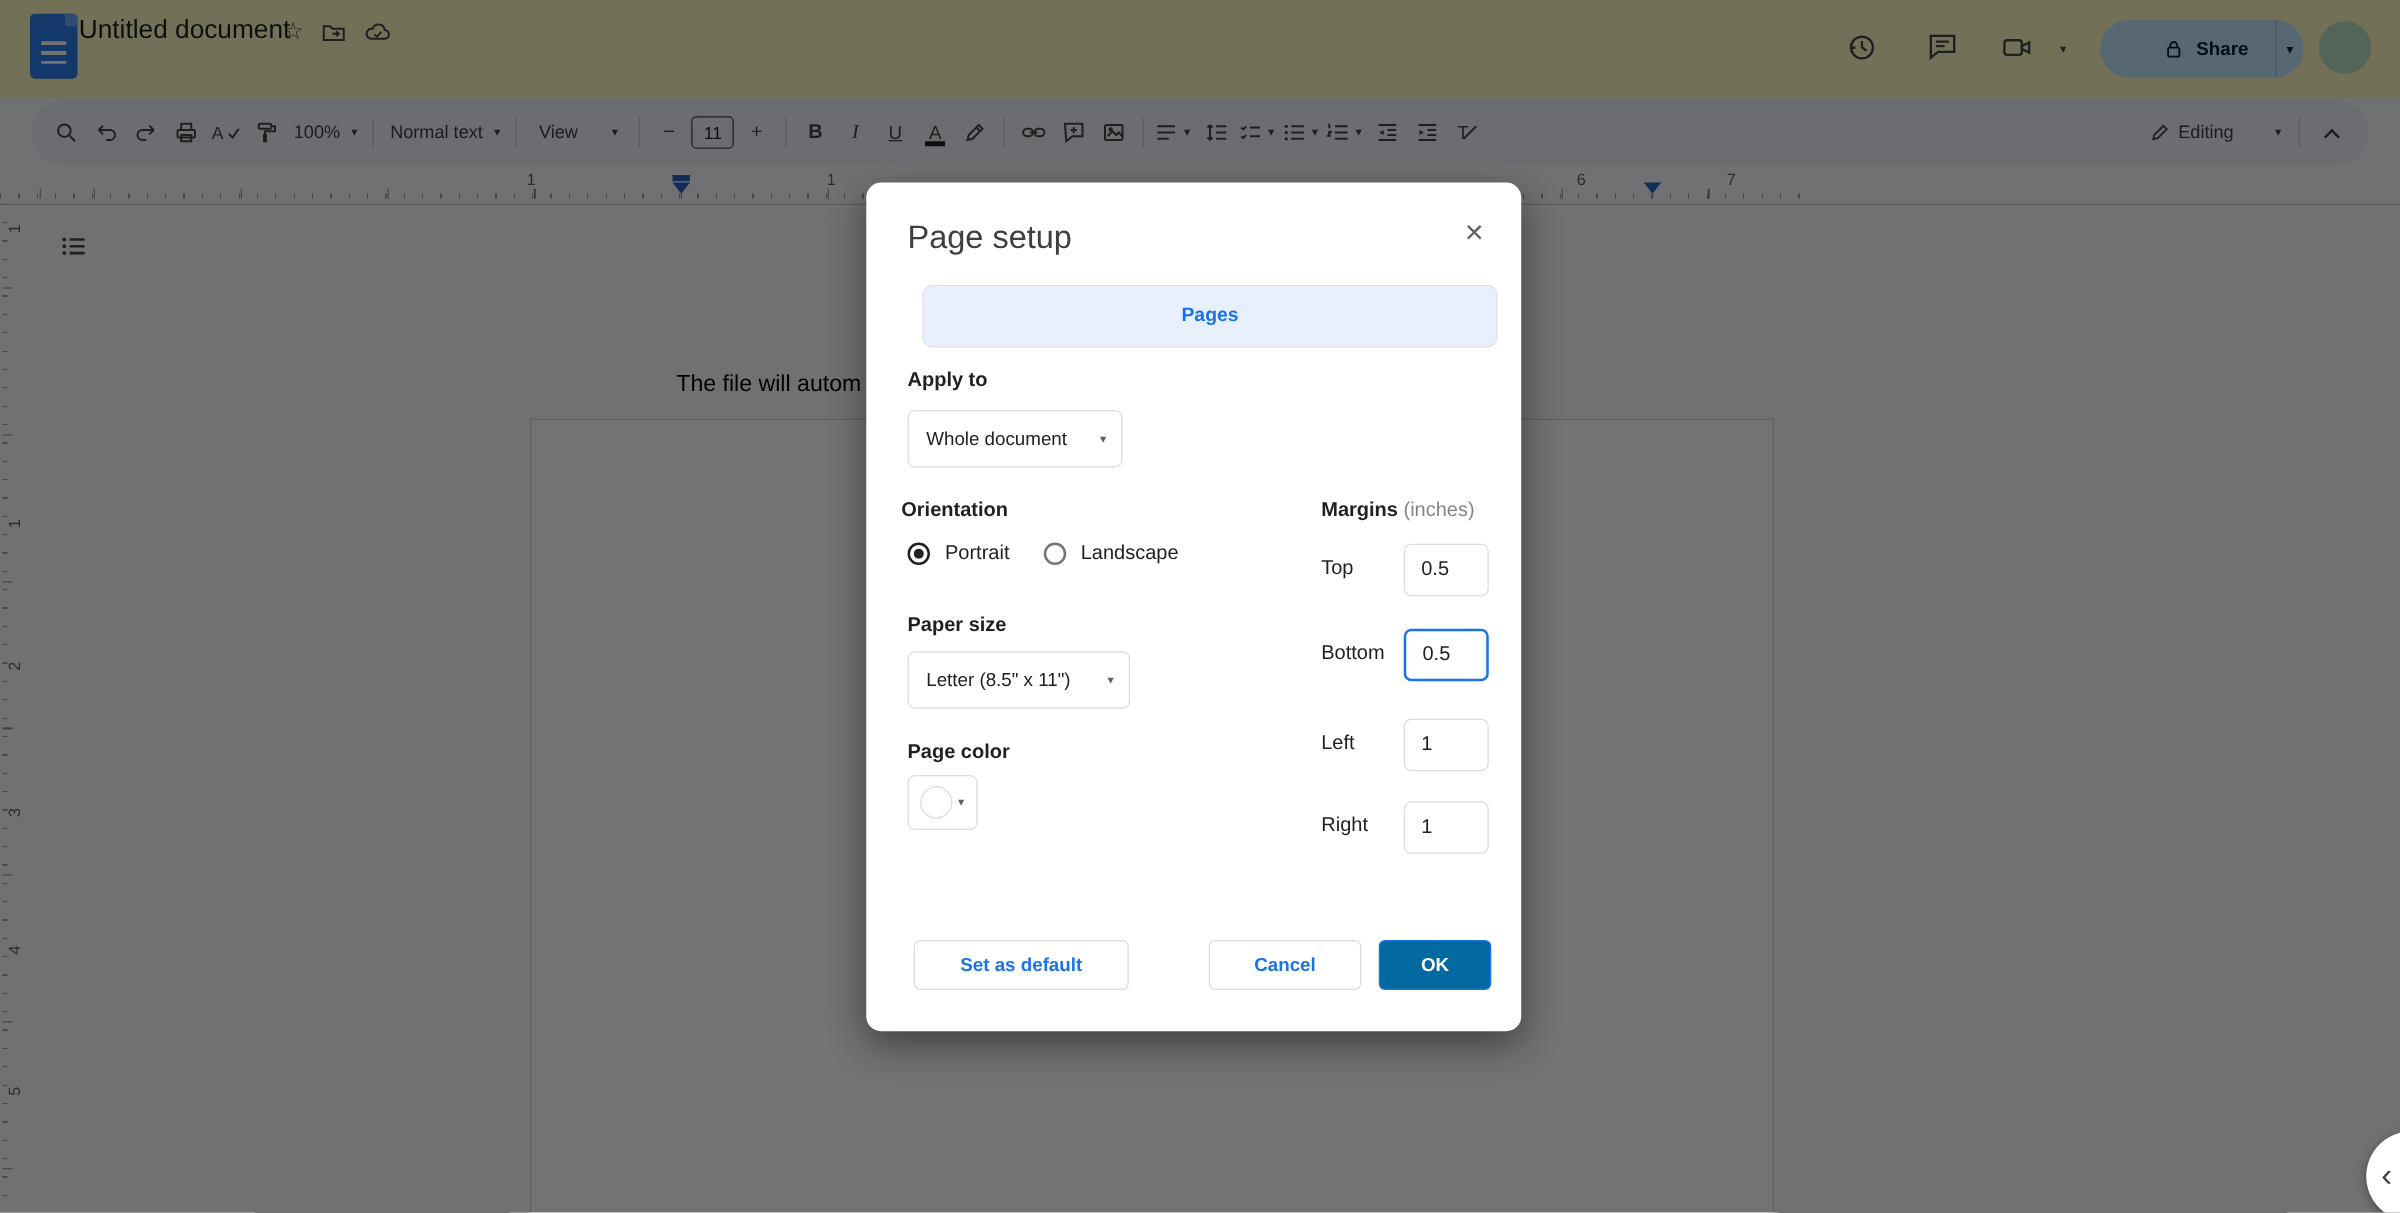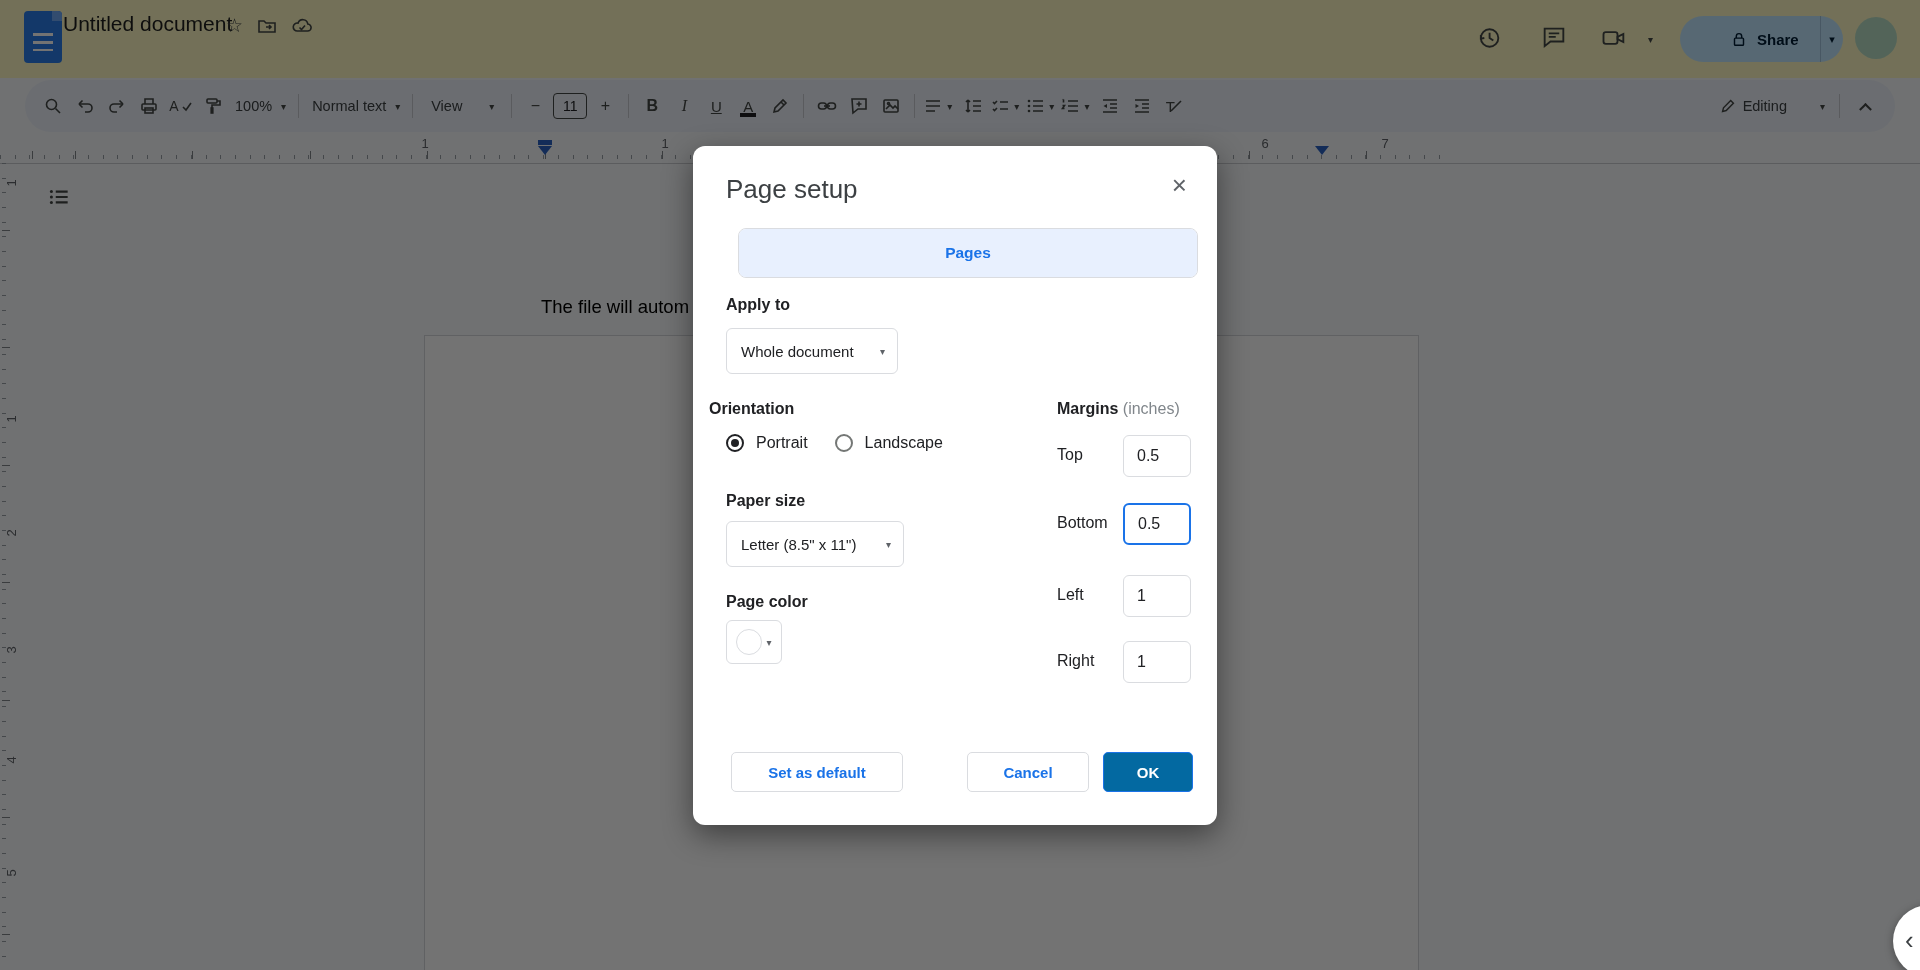--- a/index.html
+++ b/index.html
@@ -377,21 +377,21 @@
   <div class="tabs">
     <div class="tab sel">Pages</div>
   </div>
 
   <div class="sec-label" style="left:33px; top:150px;">Apply to</div>
   <div class="dd" style="left:33px; top:182px; width:172px;">
     <span class="dd-text">Whole document</span>
     <span class="dd-arrow">▾</span>
   </div>
 
-  <div class="sec-label" style="left:16px; top:254px;">Orientation</div>
+  <div class="sec-label" style="left:28px; top:254px;">Orientation</div>
   <div class="radio-row">
     <div class="radio-opt">
       <span class="rdot on"></span>
       <span class="radio-label">Portrait</span>
     </div>
     <div class="radio-opt">
       <span class="rdot"></span>
       <span class="radio-label">Landscape</span>
     </div>
   </div>

